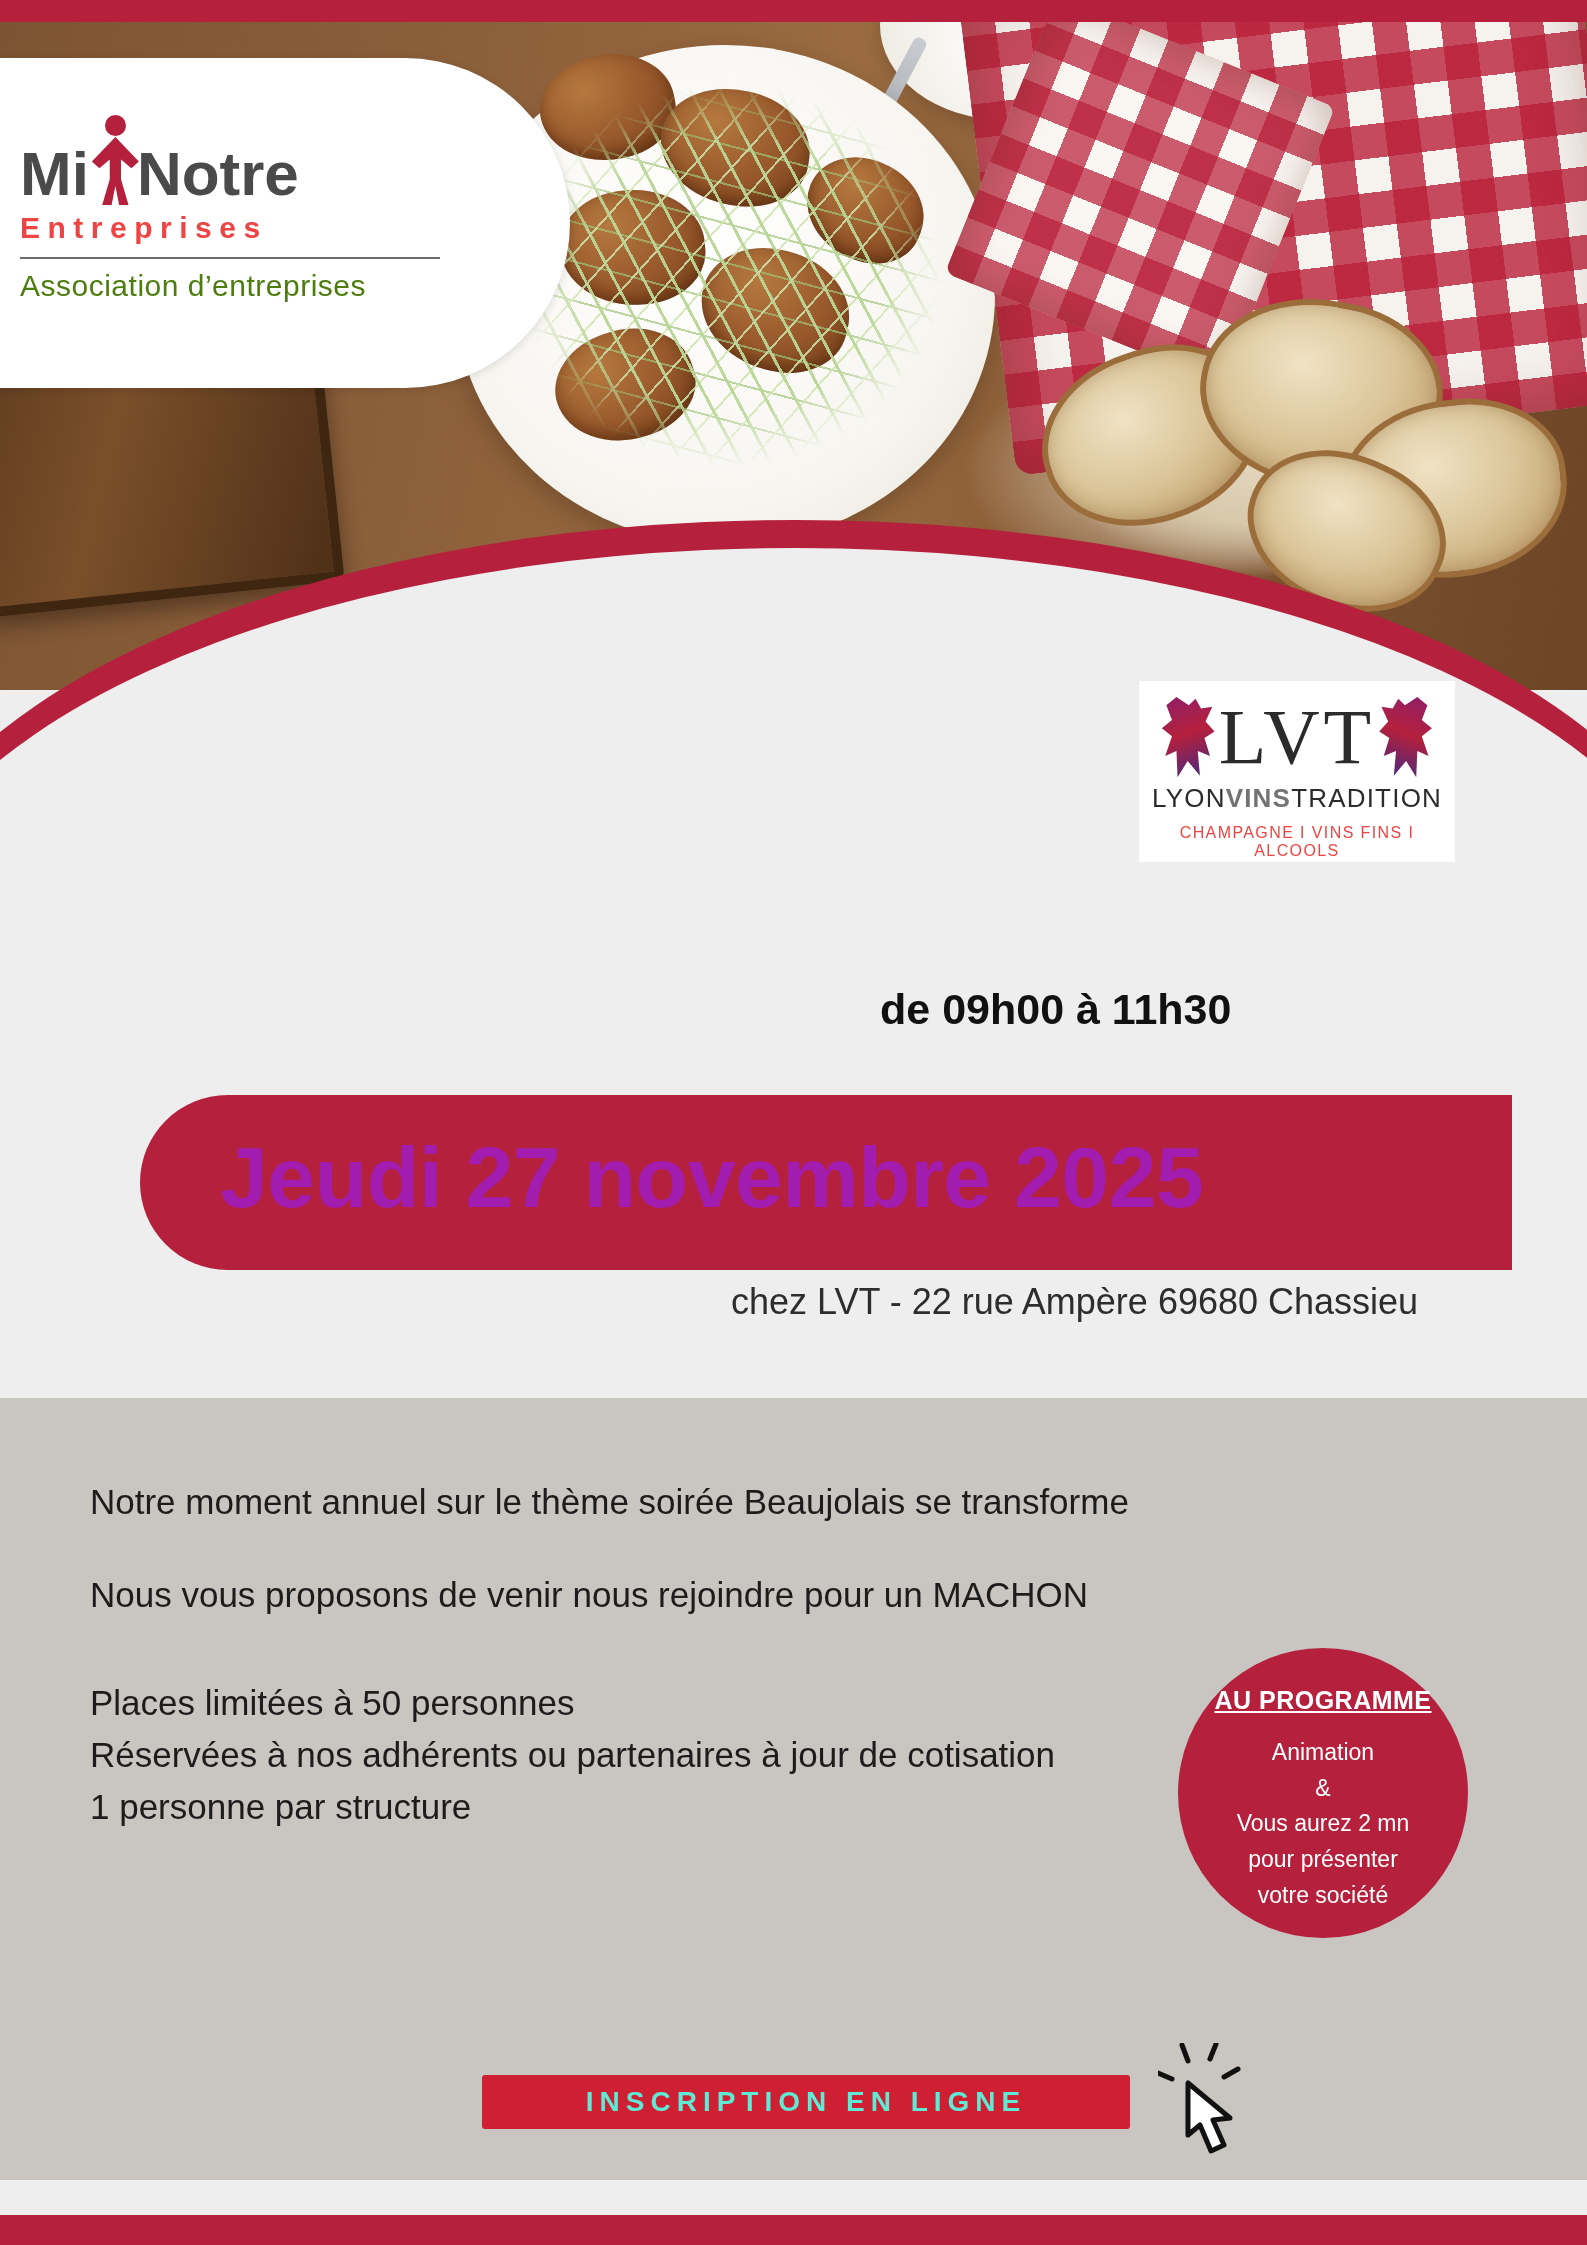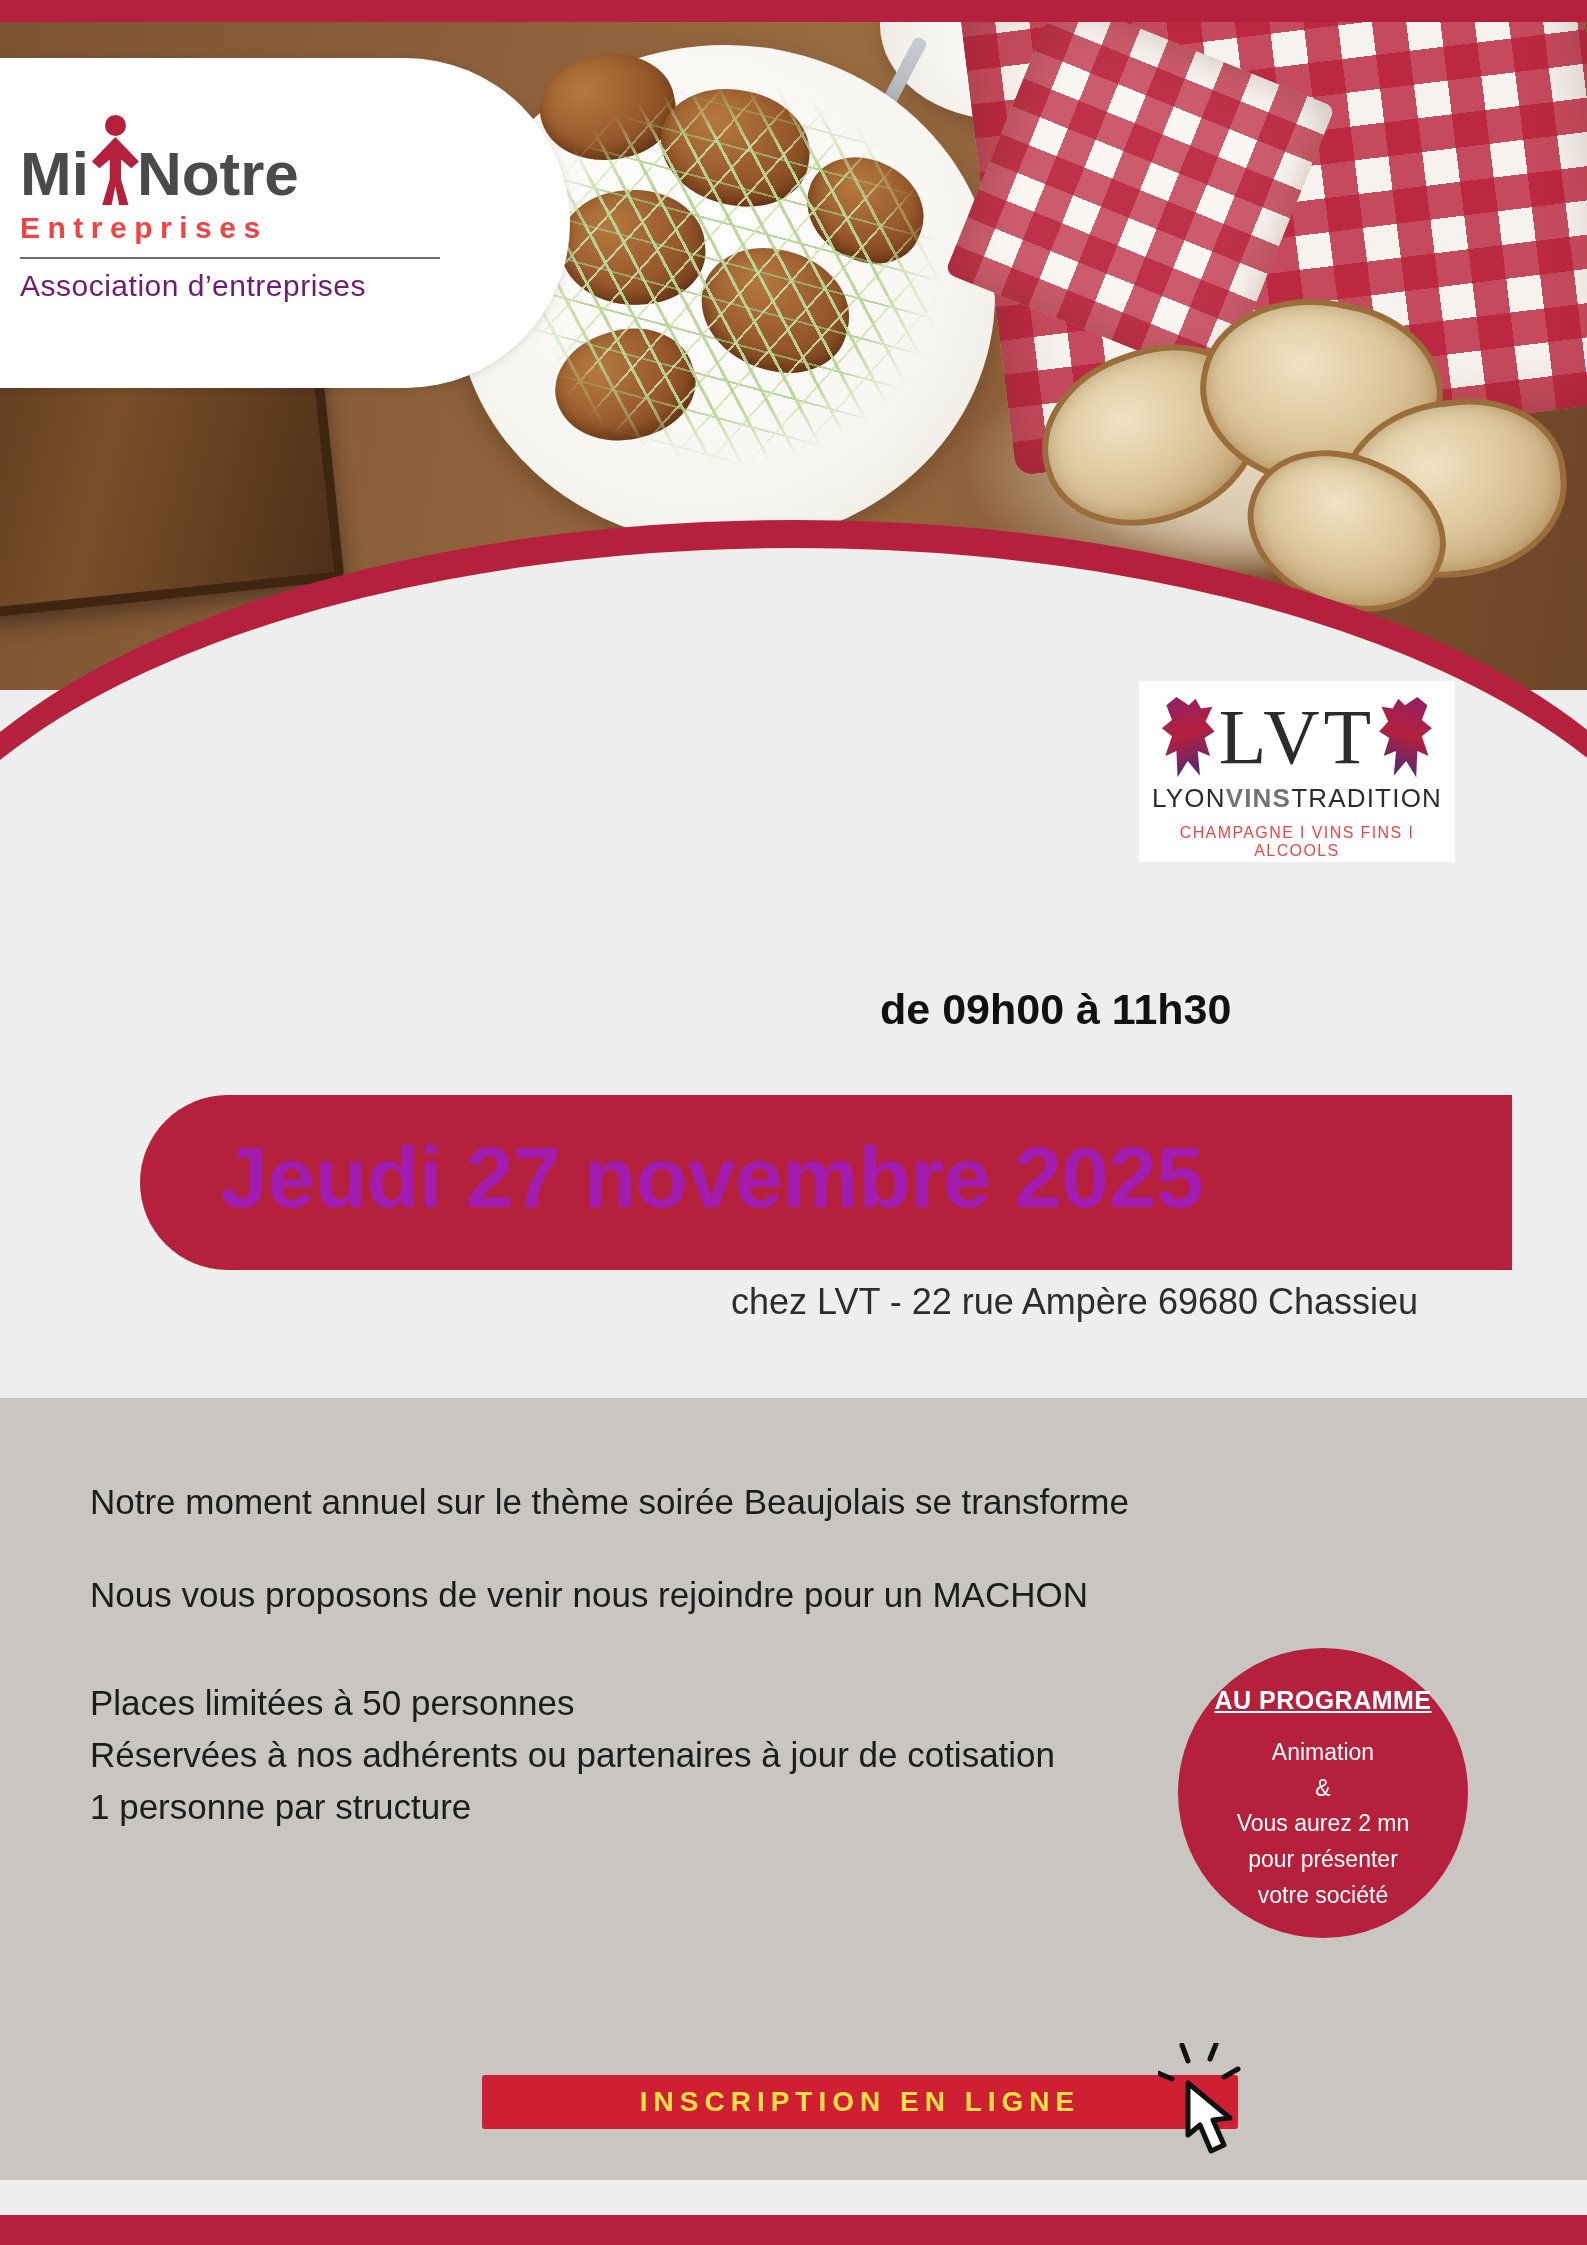--- a/index.html
+++ b/index.html
@@ -238,21 +238,21 @@
     letter-spacing: 7.5px;
   }
   .logo-rule {
     margin: 12px 0 10px 0;
     width: 420px;
     height: 2px;
     background: #6d6d6d;
   }
   .logo-sub {
     font-size: 30px;
-    color: #701a75;
+    color: #4d7c0f;
     letter-spacing: 0.5px;
   }
 
   
   .lvt {
     position: absolute;
     left: 1139px;
     top: 681px;
     width: 316px;
     height: 181px;
@@ -401,25 +401,25 @@
   .program-lines {
     margin-top: 20px;
     font-size: 23px;
     line-height: 1.55;
   }
 
   .cta {
     position: absolute;
     left: 482px;
     top: 2075px;
-    width: 756px;
+    width: 648px;
     height: 54px;
     background: #cf2033;
     border-radius: 3px;
-    color: #fde047;
+    color: #5eead4;
     font-size: 28px;
     font-weight: bold;
     letter-spacing: 6px;
     display: flex;
     align-items: center;
     justify-content: center;
     cursor: pointer;
   }
   .cursor-icon {
     position: absolute;

